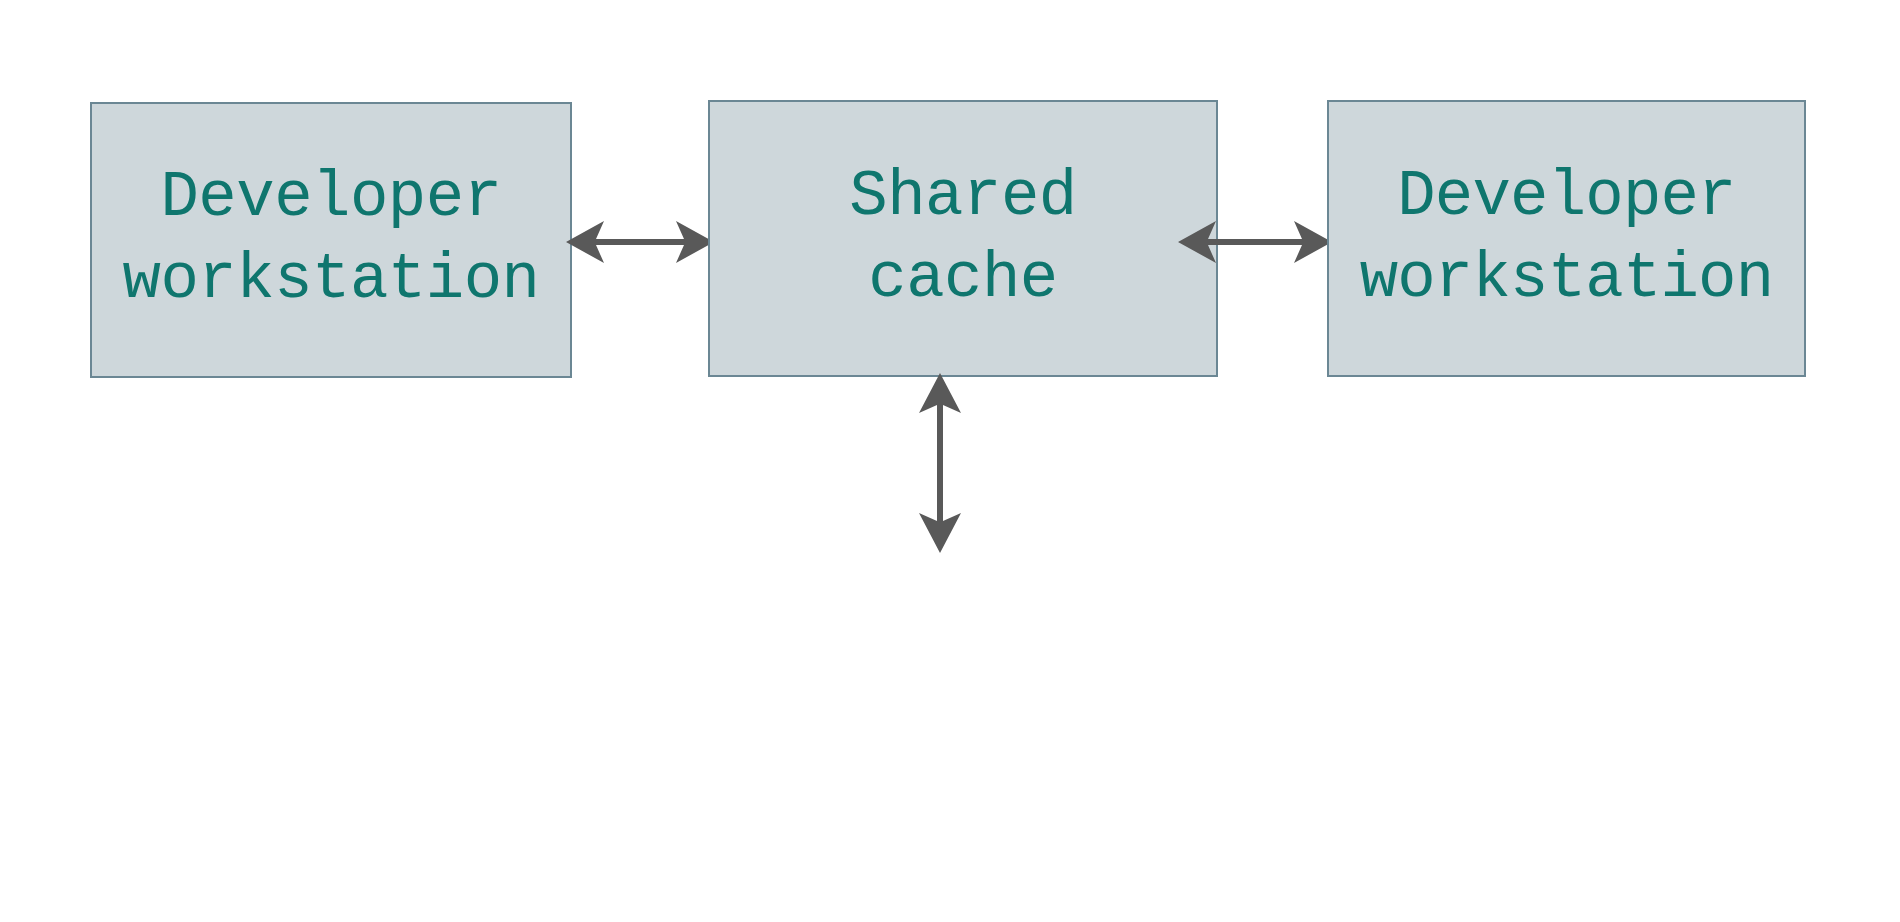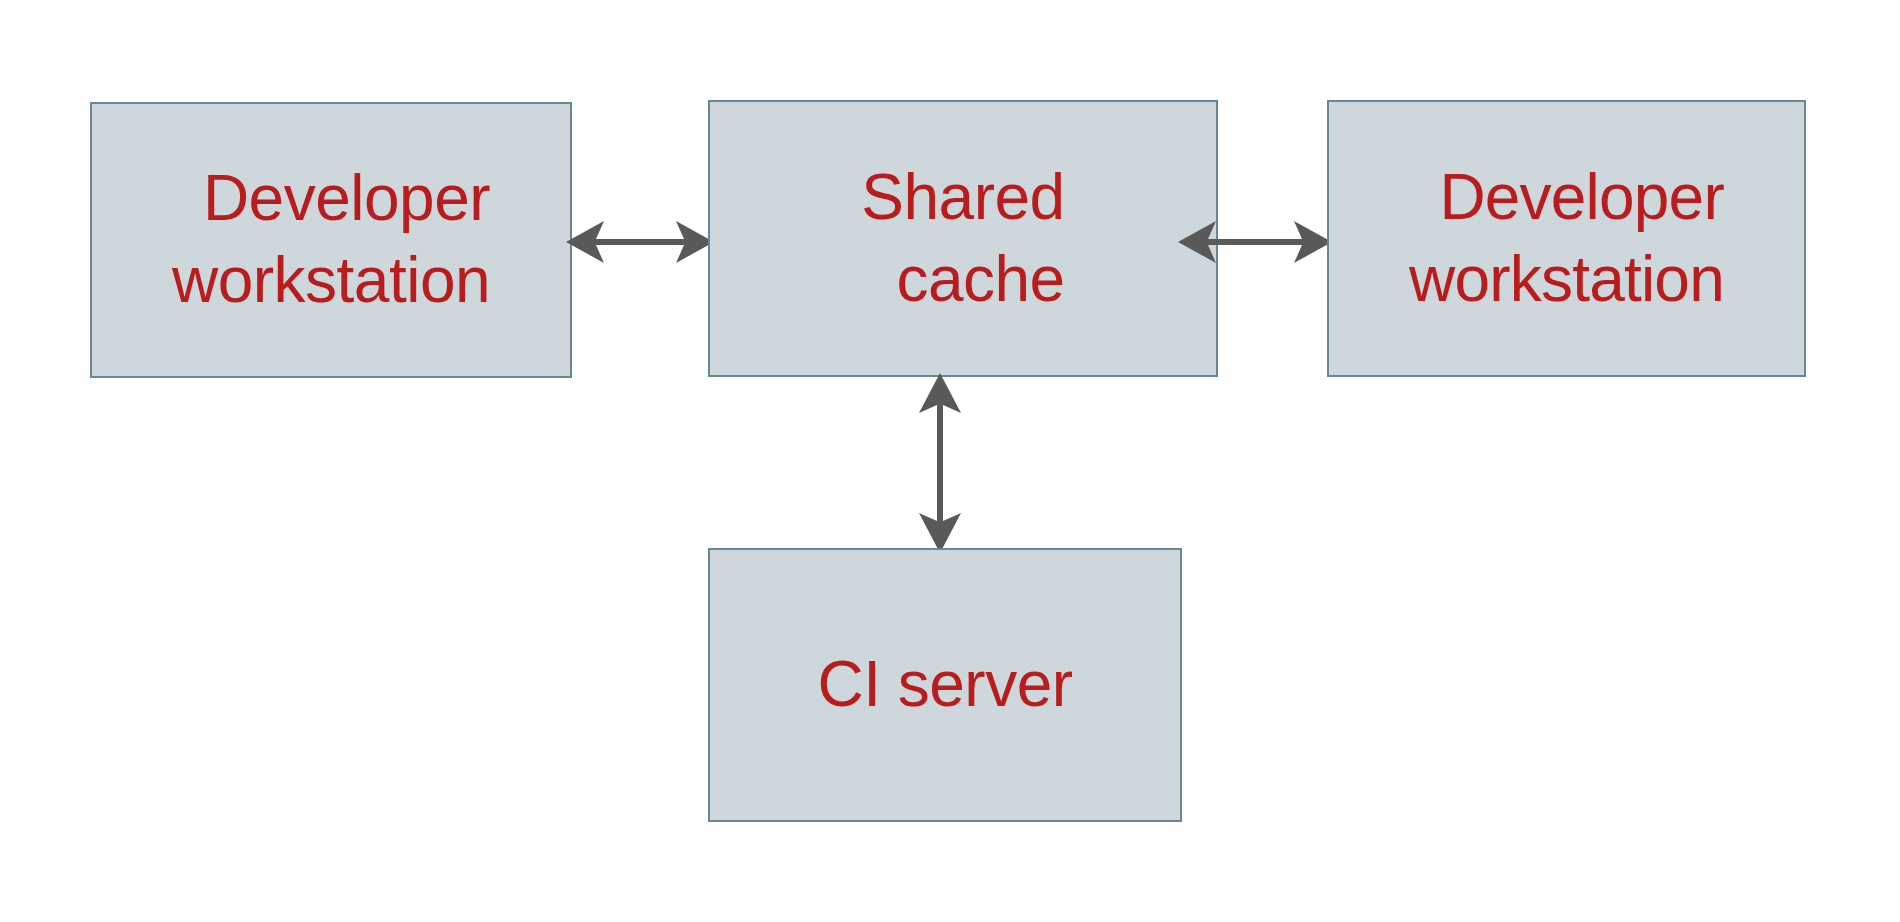--- a/index.html
+++ b/index.html
@@ -22,29 +22,28 @@
     position: absolute;
     box-sizing: border-box;
     background: #ced7db;
     border: 2px solid #6b8794;
     display: flex;
     align-items: center;
     justify-content: center;
     text-align: center;
   }
   .node-label {
-    color: #b91c1c;
-    font-family: Liberation Sans, sans-serif;
+    color: #0f766e;
+    font-family: Liberation Mono, monospace;
     font-weight: 400;
     font-size: 64px;
     line-height: 1.28;
     letter-spacing: -0.5px;
     white-space: pre-line;
     padding: 0 4px;
-    text-align: right;
   }
   
   #node-dev-left   { left: 90px;   top: 102px; width: 482px; height: 276px; }
   #node-cache      { left: 708px;  top: 100px; width: 510px; height: 277px; }
   #node-dev-right  { left: 1327px; top: 100px; width: 479px; height: 277px; }
   #node-ci         { left: 708px;  top: 548px; width: 474px; height: 274px; }
 
   #node-dev-right .node-label { letter-spacing: -0.8px; }
 
   .connector {
@@ -118,17 +117,14 @@
                L 51 140
                L 30 180
                L 9 140
                L 27 148
                L 27 32
                L 9 40
                Z"></path>
     </svg>
   </div>
 
-  <div class="node" id="node-ci">
-    <span class="node-label">CI server</span>
-  </div>
 
 </div>
 
 </body></html>

